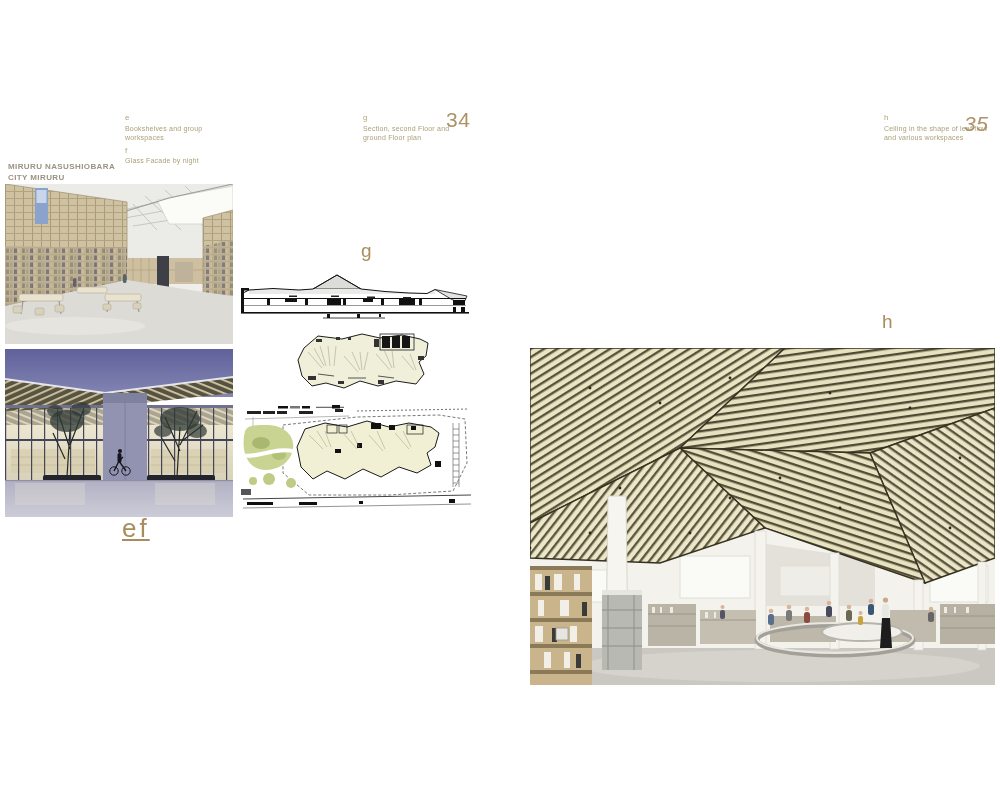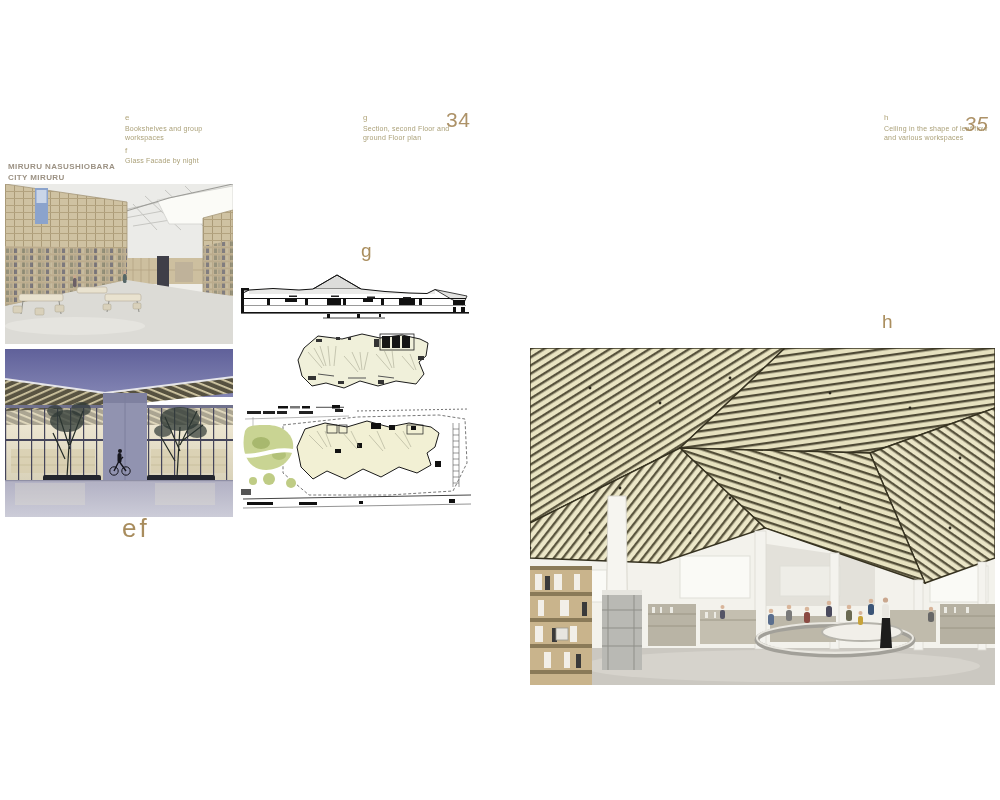--- a/index.html
+++ b/index.html
@@ -15,21 +15,21 @@
   .cap-e{left:125px;top:113px;width:110px;}
   .cap-g{left:363px;top:113px;width:110px;}
   .cap-h{left:884px;top:113px;width:120px;}
   .pageno{font-size:21px;color:#ad9268;letter-spacing:.5px;}
   .pn-l{left:446px;top:108px;}
   .pn-r{left:964px;top:112px;font-style:italic;}
   
   .figlabel{color:#aa8e5e;font-size:19px;letter-spacing:1px;}
   .lab-g{left:361px;top:240px;}
   .lab-h{left:882px;top:311px;}
-  .lab-ef{left:122px;top:513px;font-size:26px;letter-spacing:3px;color:#a88c5d;}
+  .lab-ef{left:122px;top:513px;font-size:26px;letter-spacing:3px;color:#a88c5d;text-decoration:underline;}
   
   .photo-e{left:5px;top:184px;width:228px;height:160px;}
   .photo-f{left:5px;top:349px;width:228px;height:168px;}
   .sec-g{left:239px;top:268px;width:233px;height:54px;}
   .plan2{left:278px;top:326px;width:170px;height:90px;}
   .plan1{left:239px;top:403px;width:236px;height:112px;}
   .photo-h{left:530px;top:348px;width:465px;height:337px;}
   svg{display:block;}
 </style>
 </head>

